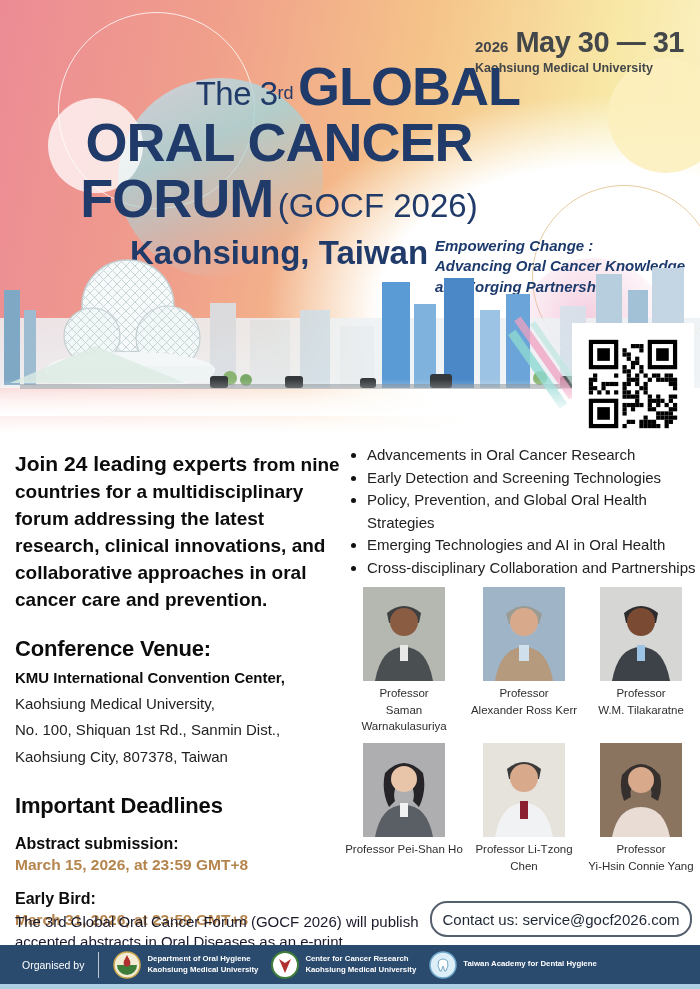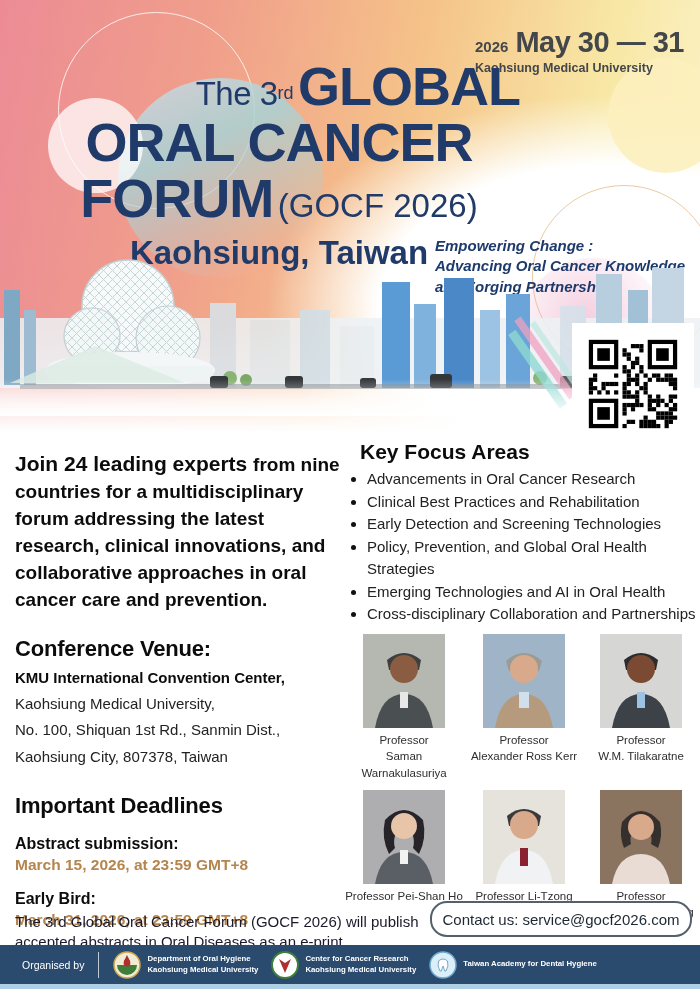--- a/index.html
+++ b/index.html
@@ -351,24 +351,22 @@
     <div class="venue-line">Kaohsiung City, 807378, Taiwan</div>
 
     <div class="h-left deadlines-head">Important Deadlines</div>
     <div class="dl-label">Abstract submission:</div>
     <div class="dl-date">March 15, 2026, at 23:59 GMT+8</div>
     <div class="dl-label">Early Bird:</div>
     <div class="dl-date">March 31, 2026, at 23:59 GMT+8</div>
   </div>
 
   <div class="col-right">
-    <div class="kfa-head">Key Focus Areas</div>
     <ul class="kfa-list">
       <li><span>Advancements in Oral Cancer Research</span></li>
-      <li><span>Clinical Best Practices and Rehabilitation</span></li>
       <li><span>Early Detection and Screening Technologies</span></li>
       <li><span>Policy, Prevention, and Global Oral Health Strategies</span></li>
       <li><span>Emerging Technologies and AI in Oral Health</span></li>
       <li><span>Cross-disciplinary Collaboration and Partnerships</span></li>
     </ul>
 
     <div class="prof-grid">
 
       <div class="prof-card p0">
         <svg class="prof-photo" viewBox="0 0 82 94">

